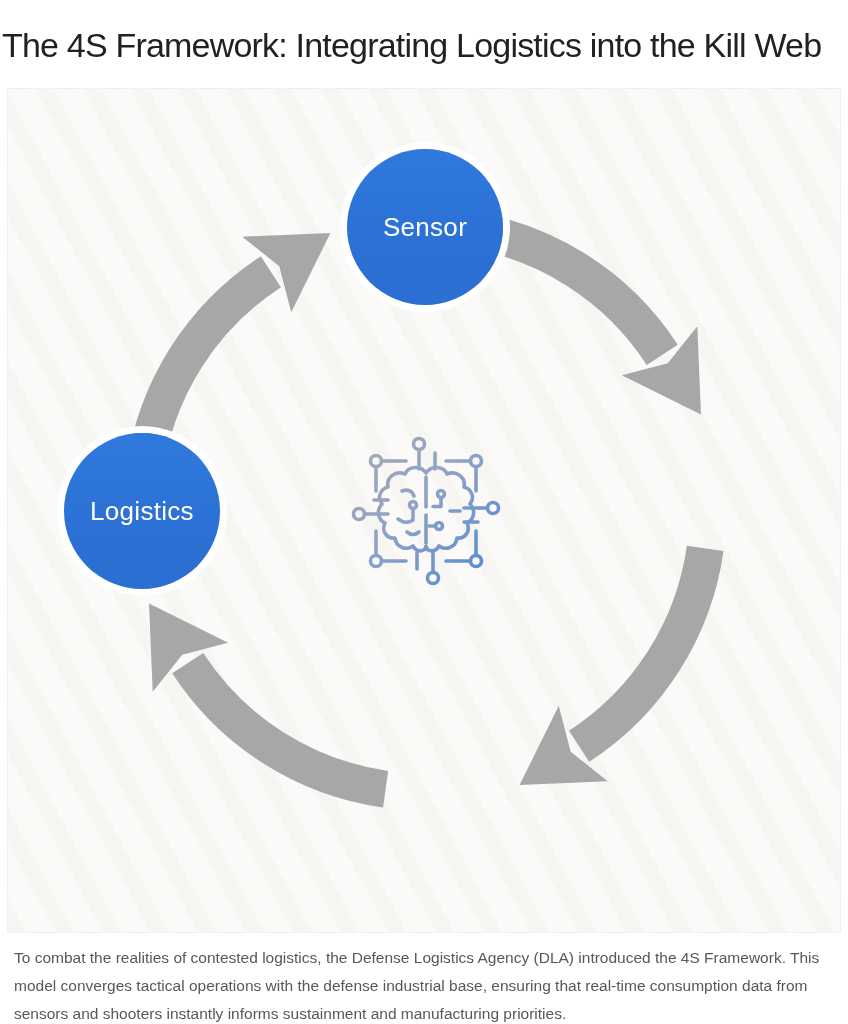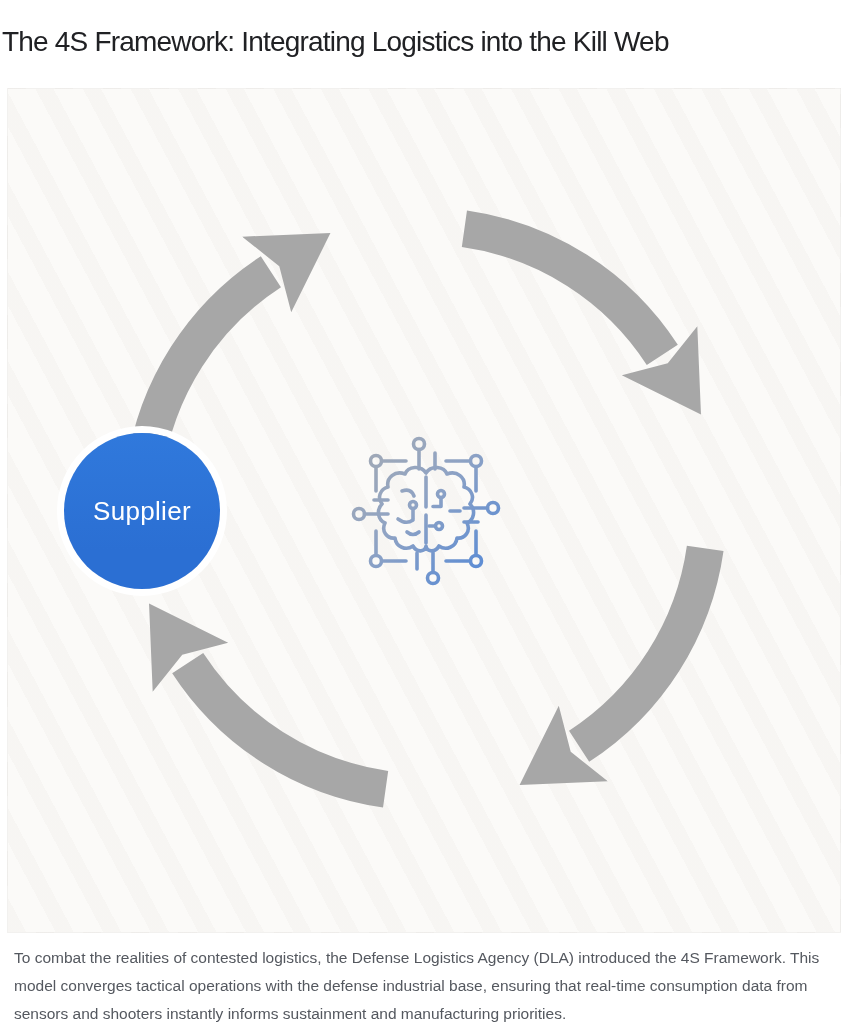--- a/index.html
+++ b/index.html
@@ -3,21 +3,21 @@
 <meta charset="utf-8">
 <style>
   html,body{margin:0;padding:0;background:#ffffff;}
   body{
     width:848px;height:1024px;position:relative;overflow:hidden;
     font-family:"Liberation Sans",sans-serif;
     -webkit-font-smoothing:antialiased;
   }
   .page-title{
     position:absolute;top:26px;left:2px;margin:0;
-    font-size:28px;font-weight:400;letter-spacing:-0.8px;
+    font-size:34px;font-weight:400;letter-spacing:-0.8px;
     color:var(--title-text,#202124);white-space:nowrap;
   }
   .panel{
     position:absolute;left:7px;top:88px;width:834px;height:845px;
     background:
       repeating-linear-gradient(62deg, rgba(165,152,140,0.045) 0 16px, rgba(255,255,255,0) 16px 42px),
       var(--panel-bg,#fbfaf8);
     border:1px solid rgba(0,0,0,0.035);
     box-sizing:border-box;
   }
@@ -105,19 +105,22 @@
       <path d="M56,60 q9,-3 12,5"></path>
       <path d="M52,88 q8,6 15,1"></path>
       <path d="M67,77.5 v10"></path>
       <path d="M95,66.5 v9 h-8"></path>
       <path d="M89,95 h-6"></path>
       <path d="M104,80 h10"></path>
       <path d="M61,101 q6,5 12,0"></path>
     </g>
   </svg>
 
+  <div class="node node-sensor">
+    <span class="node-label">Sensor</span>
+  </div>
   <div class="node node-supplier">
-    <span class="node-label">Supplier</span>
+    <span class="node-label">Logistics</span>
   </div>
 
 </div>
 
 <p class="caption">To combat the realities of contested logistics, the Defense Logistics Agency (DLA) introduced the 4S Framework. This model converges tactical operations with the defense industrial base, ensuring that real-time consumption data from sensors and shooters instantly informs sustainment and manufacturing priorities.</p>
 
 </body></html>

